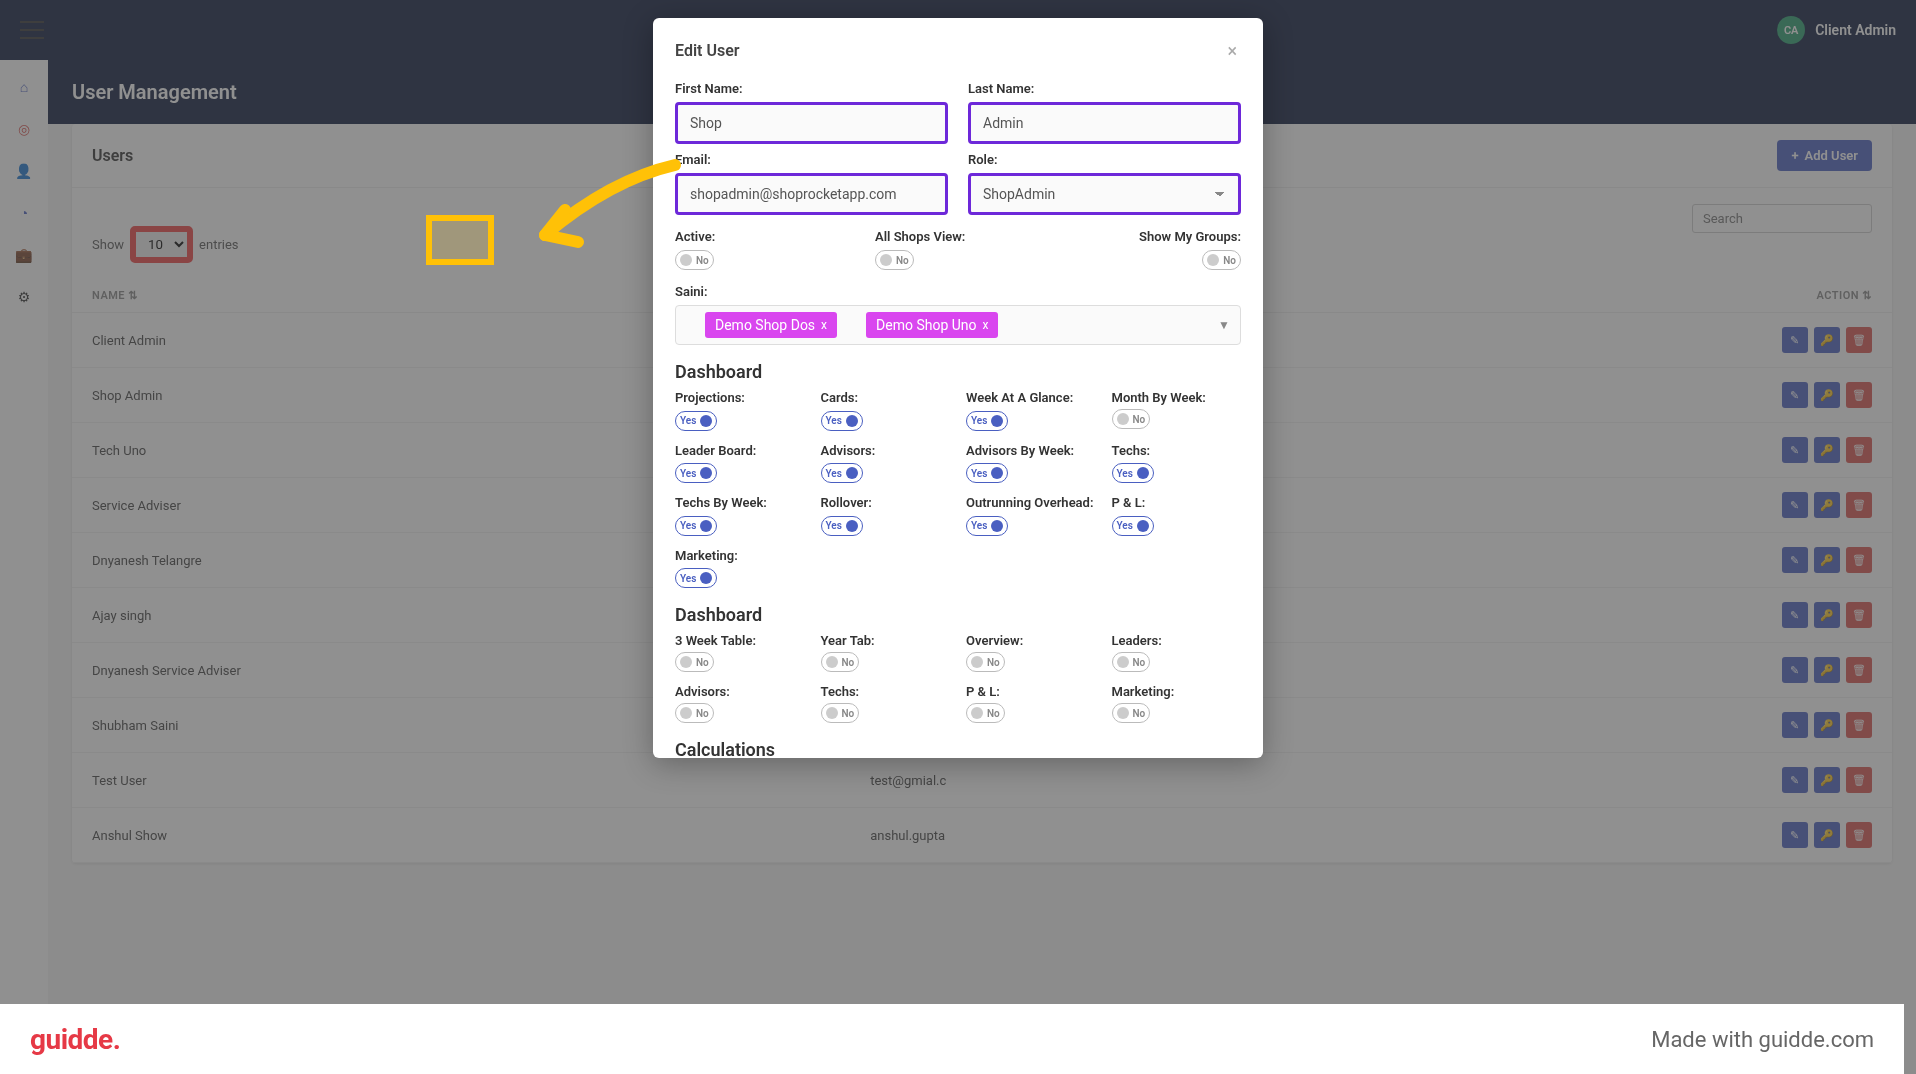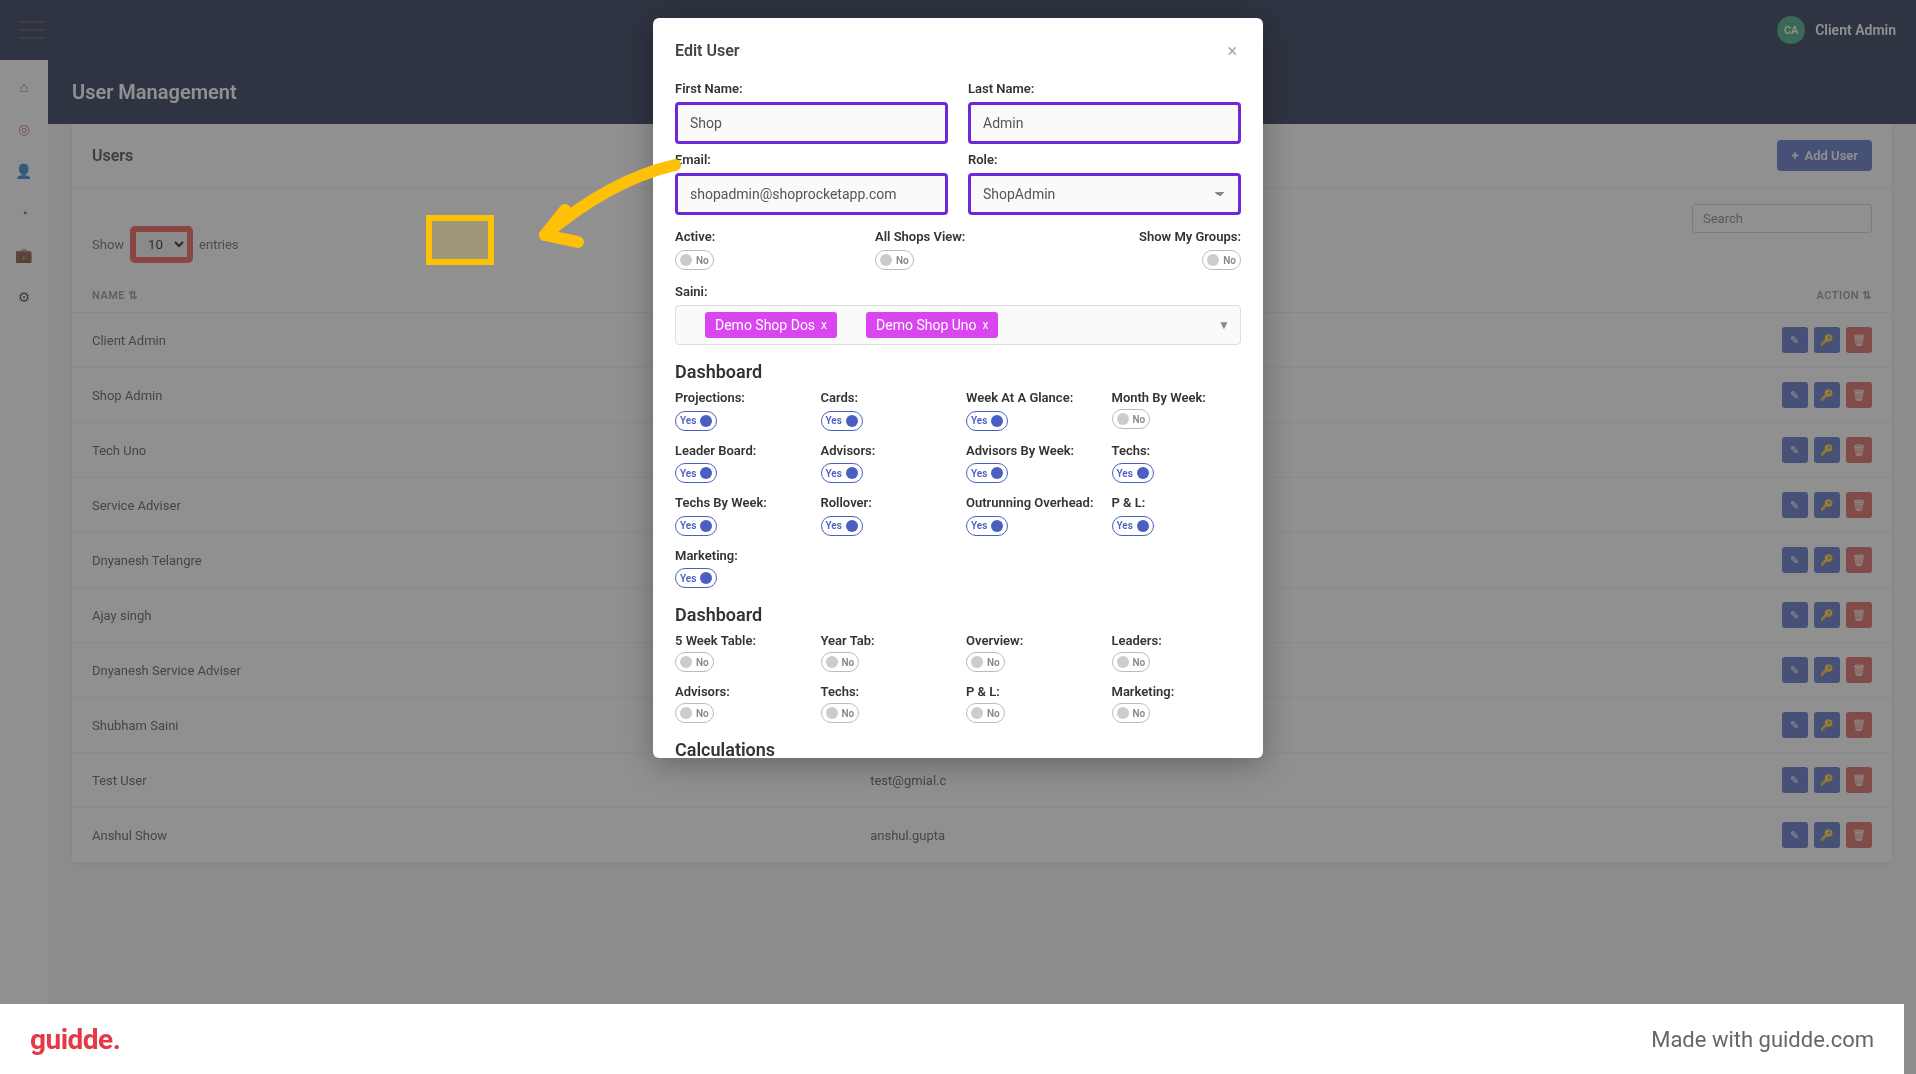--- a/index.html
+++ b/index.html
@@ -360,21 +360,21 @@
             </div></div>
           <div class="perm-item"><div class="perm-label">Marketing:</div>
       <div class="toggle on">
               <span>Yes</span>
               <span class="knob"></span>
             </div></div>
         </div>
 
     <div class="section-title">Dashboard</div>
     <div class="perm-grid" id="reporting-perms">
-          <div class="perm-item"><div class="perm-label">5 Week Table:</div>
+          <div class="perm-item"><div class="perm-label">3 Week Table:</div>
       <div class="toggle off">
               <span class="knob"></span>
               <span>No</span>
             </div></div>
           <div class="perm-item"><div class="perm-label">Year Tab:</div>
       <div class="toggle off">
               <span class="knob"></span>
               <span>No</span>
             </div></div>
           <div class="perm-item"><div class="perm-label">Overview:</div>

